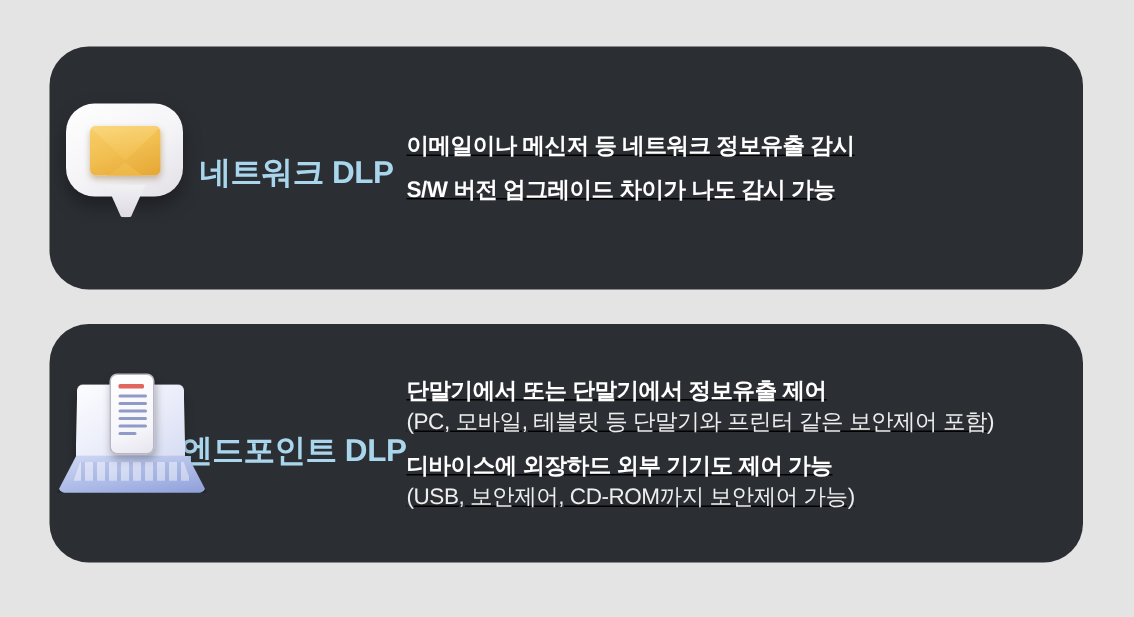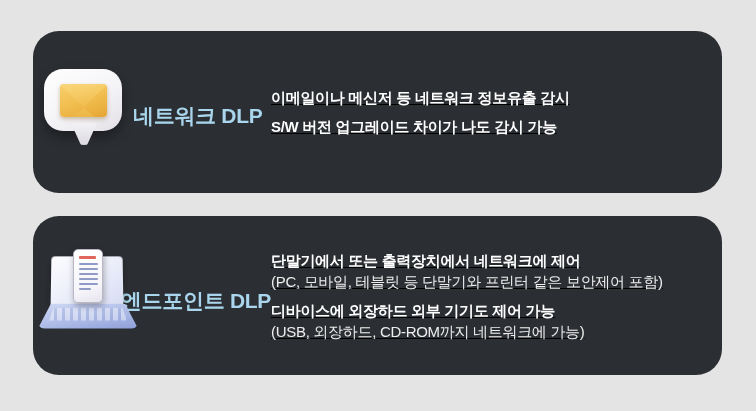--- a/index.html
+++ b/index.html
@@ -270,24 +270,24 @@
           <div class="doc-line"></div>
           <div class="doc-line"></div>
           <div class="doc-line short"></div>
         </div>
       </div>
       <div class="icon-label">엔드포인트 DLP</div>
     </div>
 
     <div class="text-col">
       <div class="para">
-        <div class="line bold">단말기에서 또는 출력장치에서 네트워크에 제어</div>
+        <div class="line bold">단말기에서 또는 단말기에서 정보유출 제어</div>
         <div class="line sub">(PC, 모바일, 테블릿 등 단말기와 프린터 같은 보안제어 포함)</div>
       </div>
       <div class="para">
         <div class="line bold">디바이스에 외장하드 외부 기기도 제어 가능</div>
-        <div class="line sub">(USB, 외장하드, CD-ROM까지 네트워크에 가능)</div>
+        <div class="line sub">(USB, 보안제어, CD-ROM까지 보안제어 가능)</div>
       </div>
     </div>
 
   </section>
 
 </div>
 
 </body></html>

